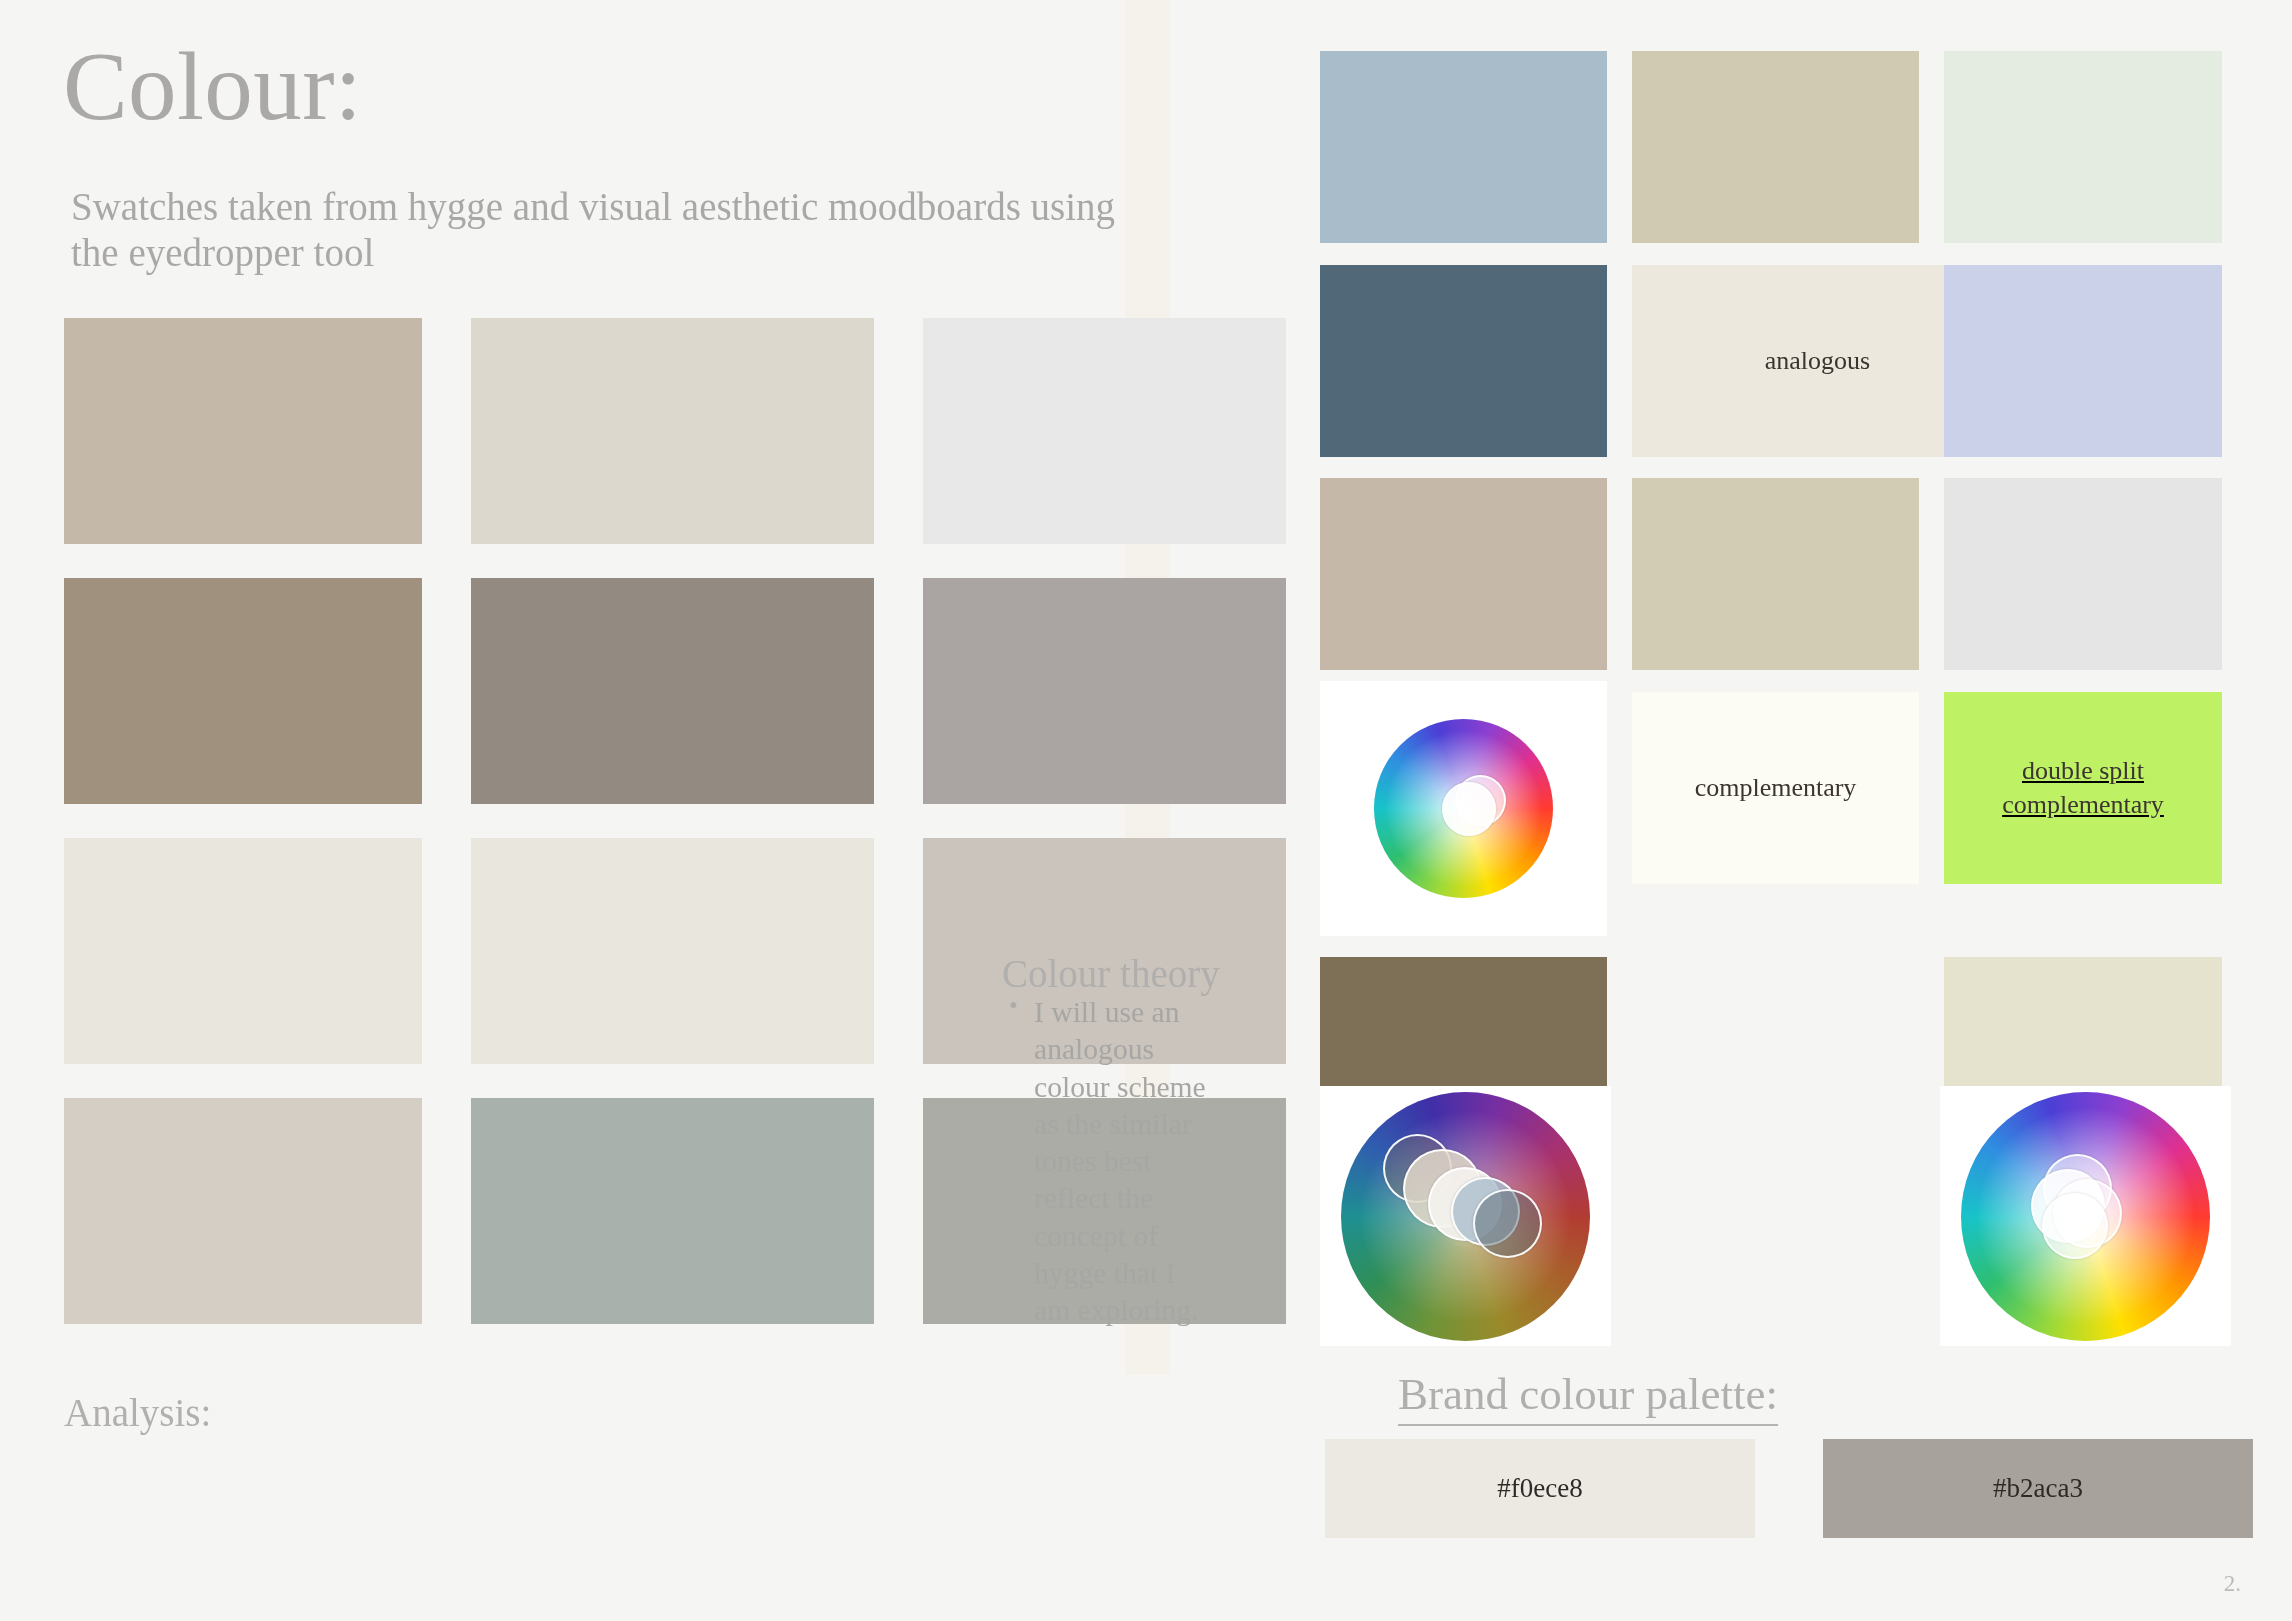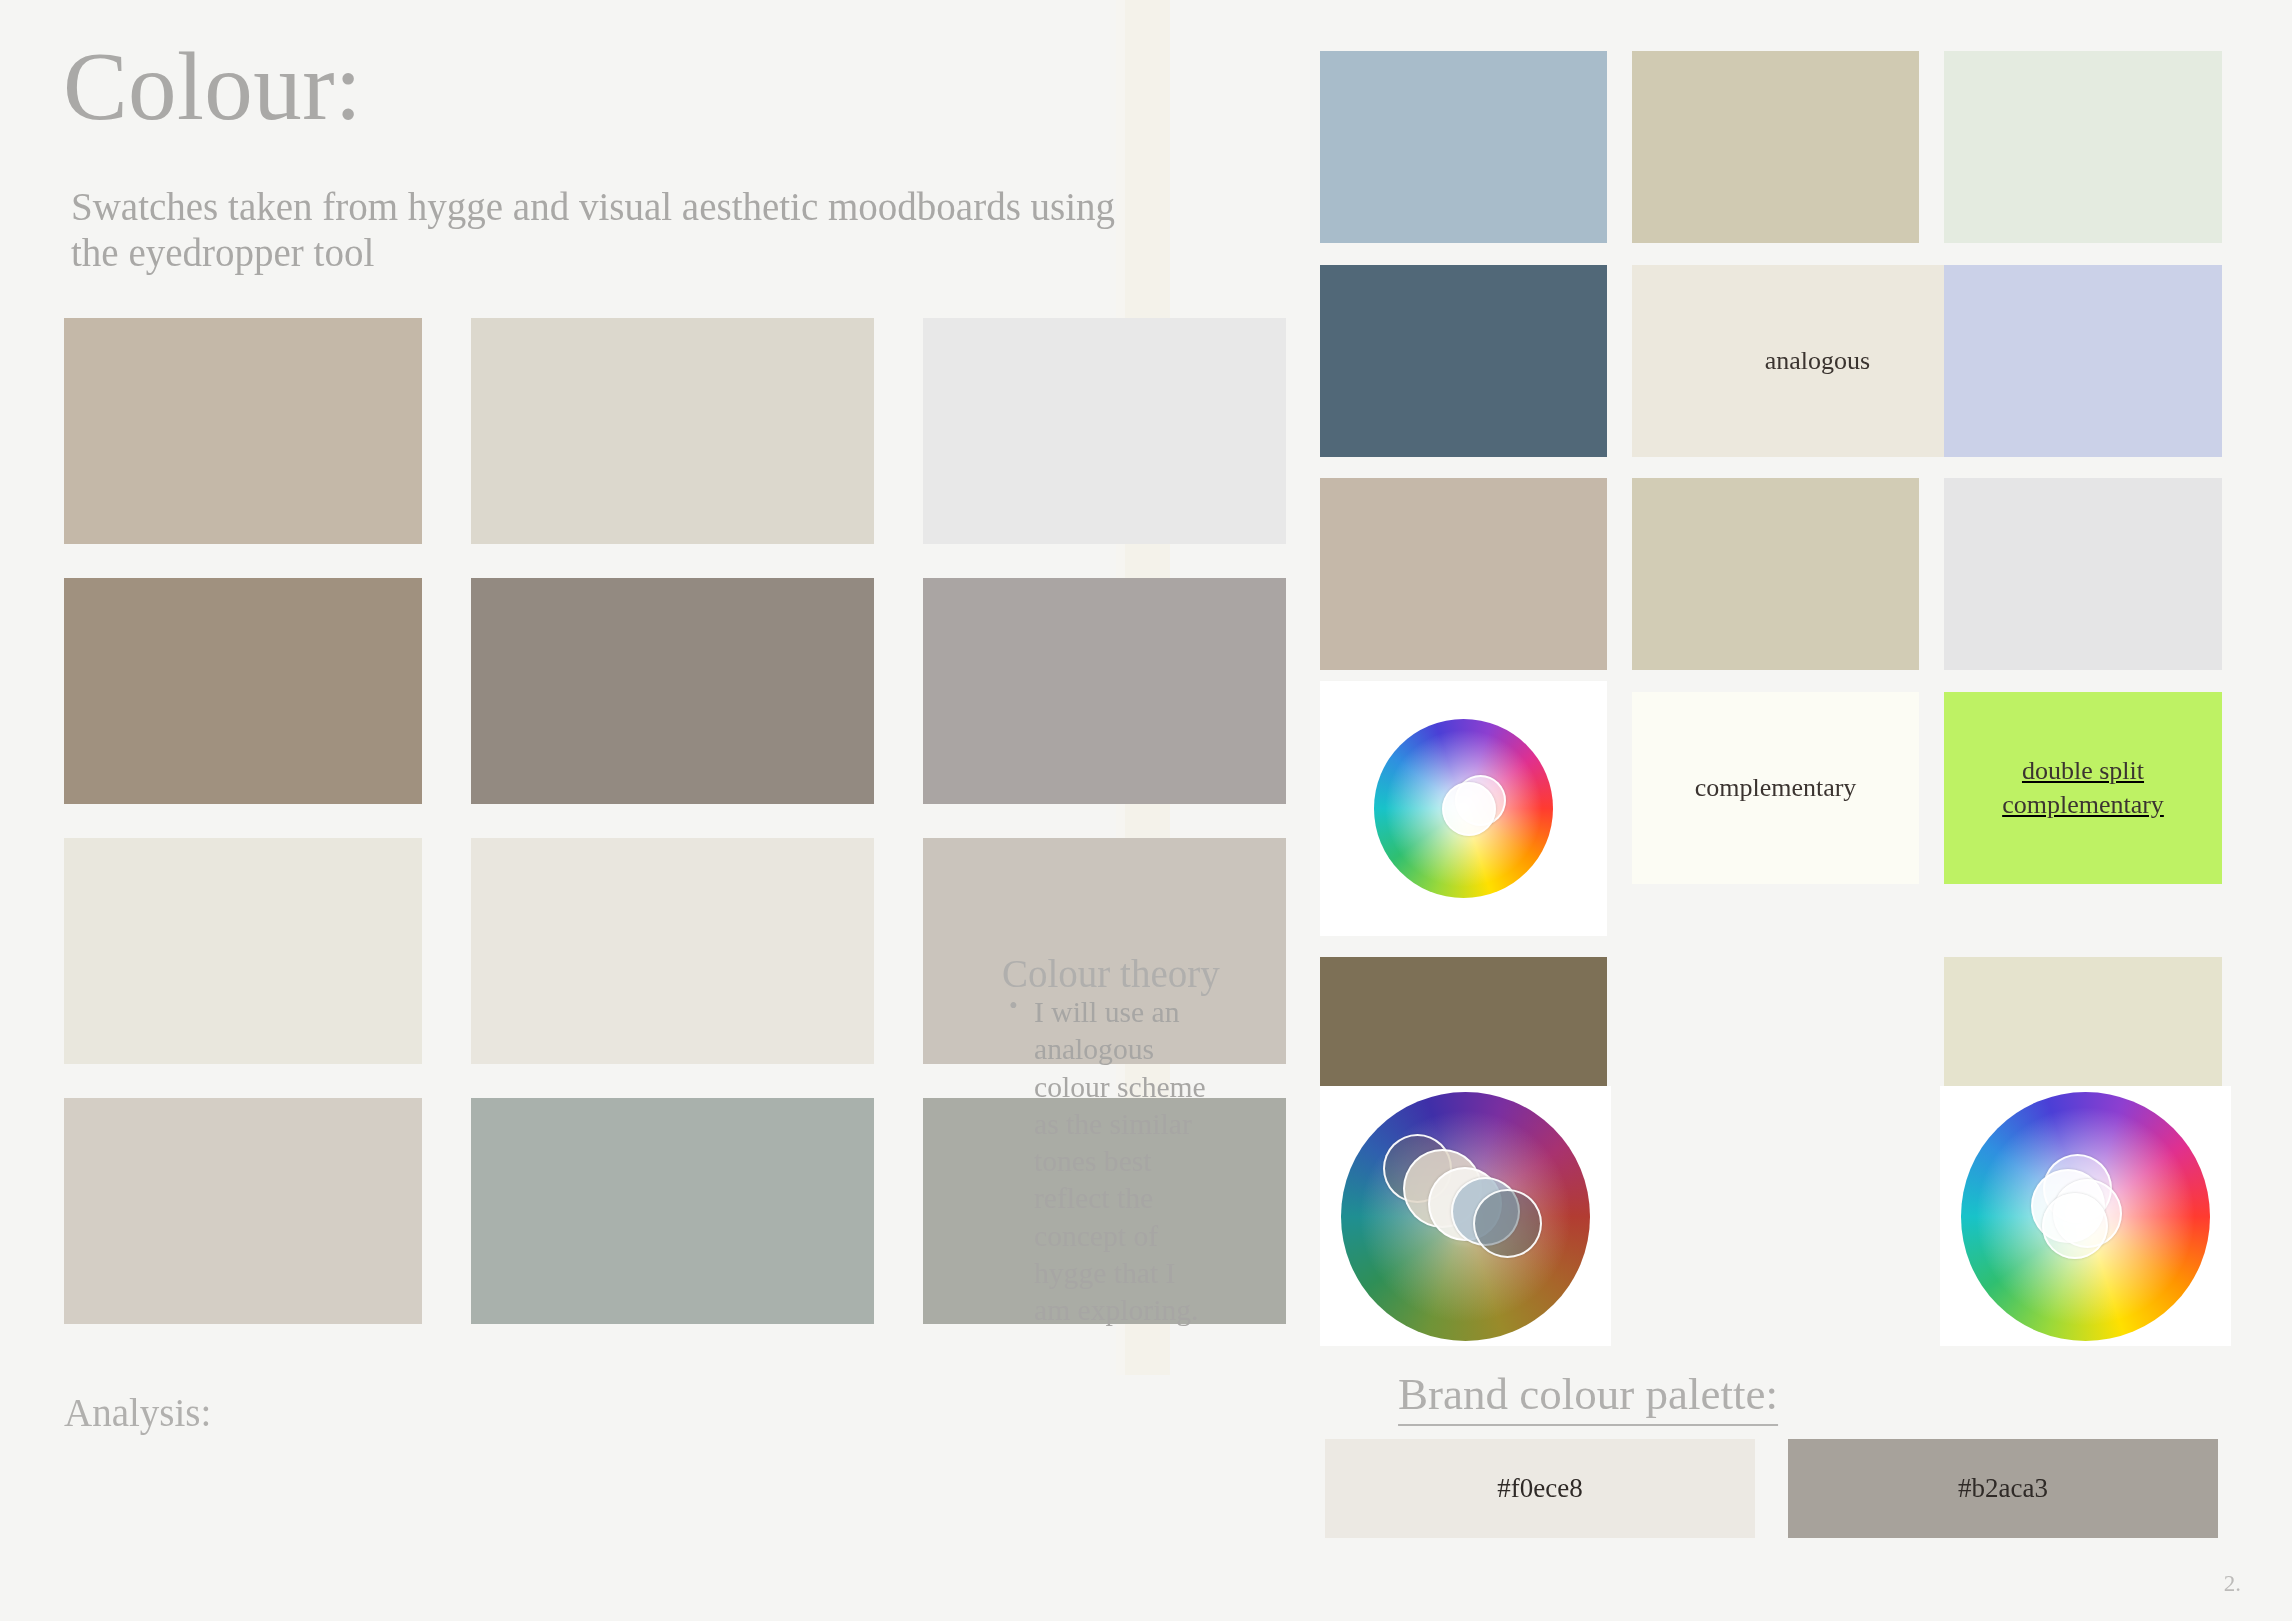--- a/index.html
+++ b/index.html
@@ -113,21 +113,21 @@
     content:"•";position:absolute;left:-25px;top:-3.6px;font-size:25px;color:#adacaa;
   }
 
   .brand-heading{
     position:absolute;left:1540px;top:1368px;transform:translateX(-50%);
     font-size:45px;color:#b0afad;font-weight:400;white-space:nowrap;
     border-bottom:2.7px solid #b5b4b2;padding-bottom:3.6px;margin-left:48px;
   }
   .brand-row{
     position:absolute;left:1325px;top:1439px;
-    display:flex;gap:33px;
+    display:flex;gap:68px;
   }
   .brand-swatch{
     width:430px;height:99px;
     display:flex;align-items:center;justify-content:center;
     font-size:27px;color:#2f2a27;
     font-family:"Liberation Serif", serif;
   }
 
   .page-number{
     position:absolute;right:52px;bottom:25px;

